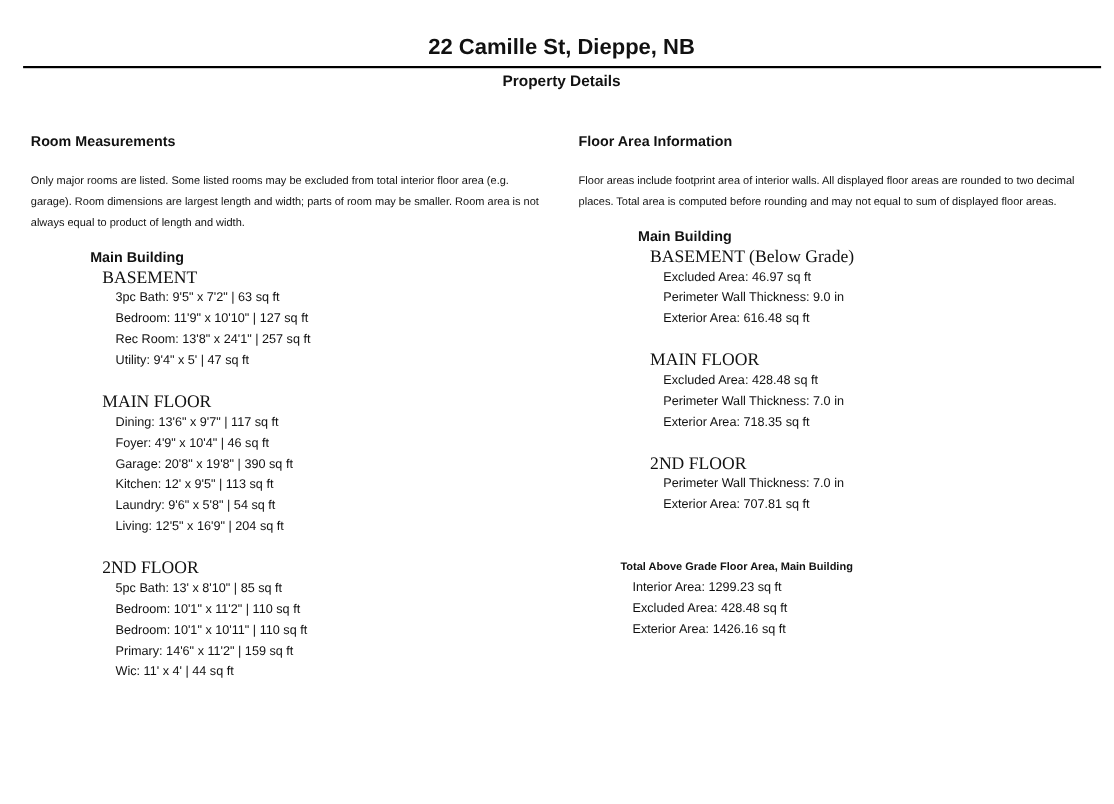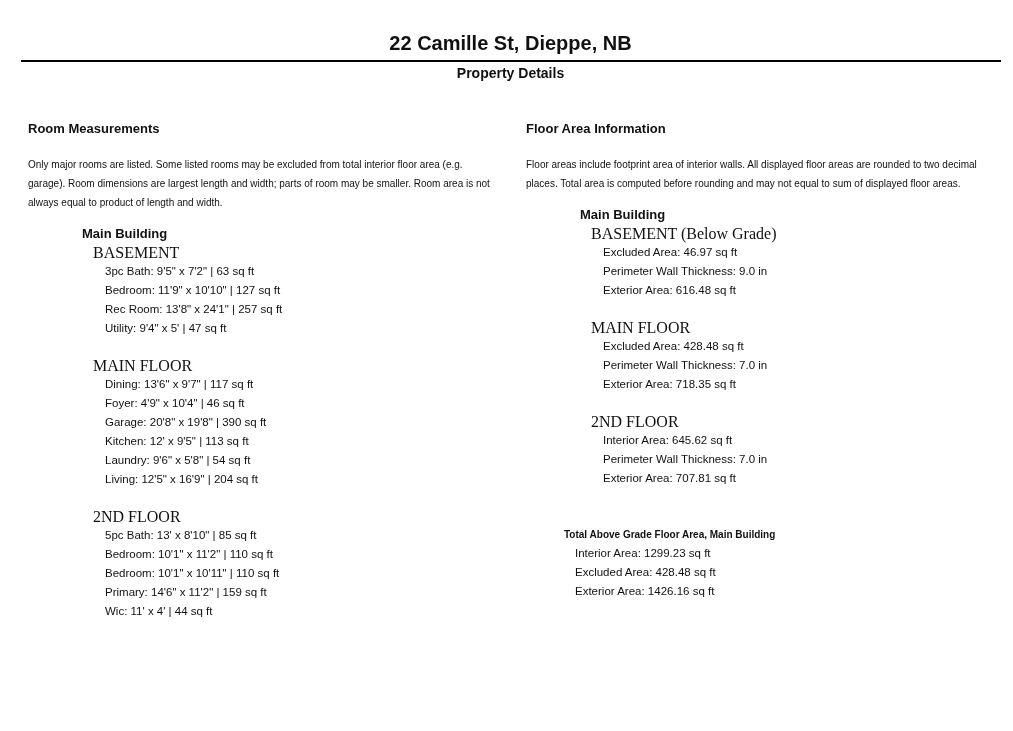--- a/index.html
+++ b/index.html
@@ -171,21 +171,20 @@
       <div class="floor-items">
         <div class="floor-item">Excluded Area: 428.48 sq ft</div>
         <div class="floor-item">Perimeter Wall Thickness: 7.0 in</div>
         <div class="floor-item">Exterior Area: 718.35 sq ft</div>
       </div>
     </div>
 
     <div class="floor">
       <div class="floor-name">2ND FLOOR</div>
       <div class="floor-items">
-        <div class="floor-item">Interior Area: 645.62 sq ft</div>
         <div class="floor-item">Perimeter Wall Thickness: 7.0 in</div>
         <div class="floor-item">Exterior Area: 707.81 sq ft</div>
       </div>
     </div>
   </div>
 
   <div class="total">
     <div class="total-heading">Total Above Grade Floor Area, Main Building</div>
     <div class="total-items">
       <div class="floor-item">Interior Area: 1299.23 sq ft</div>

